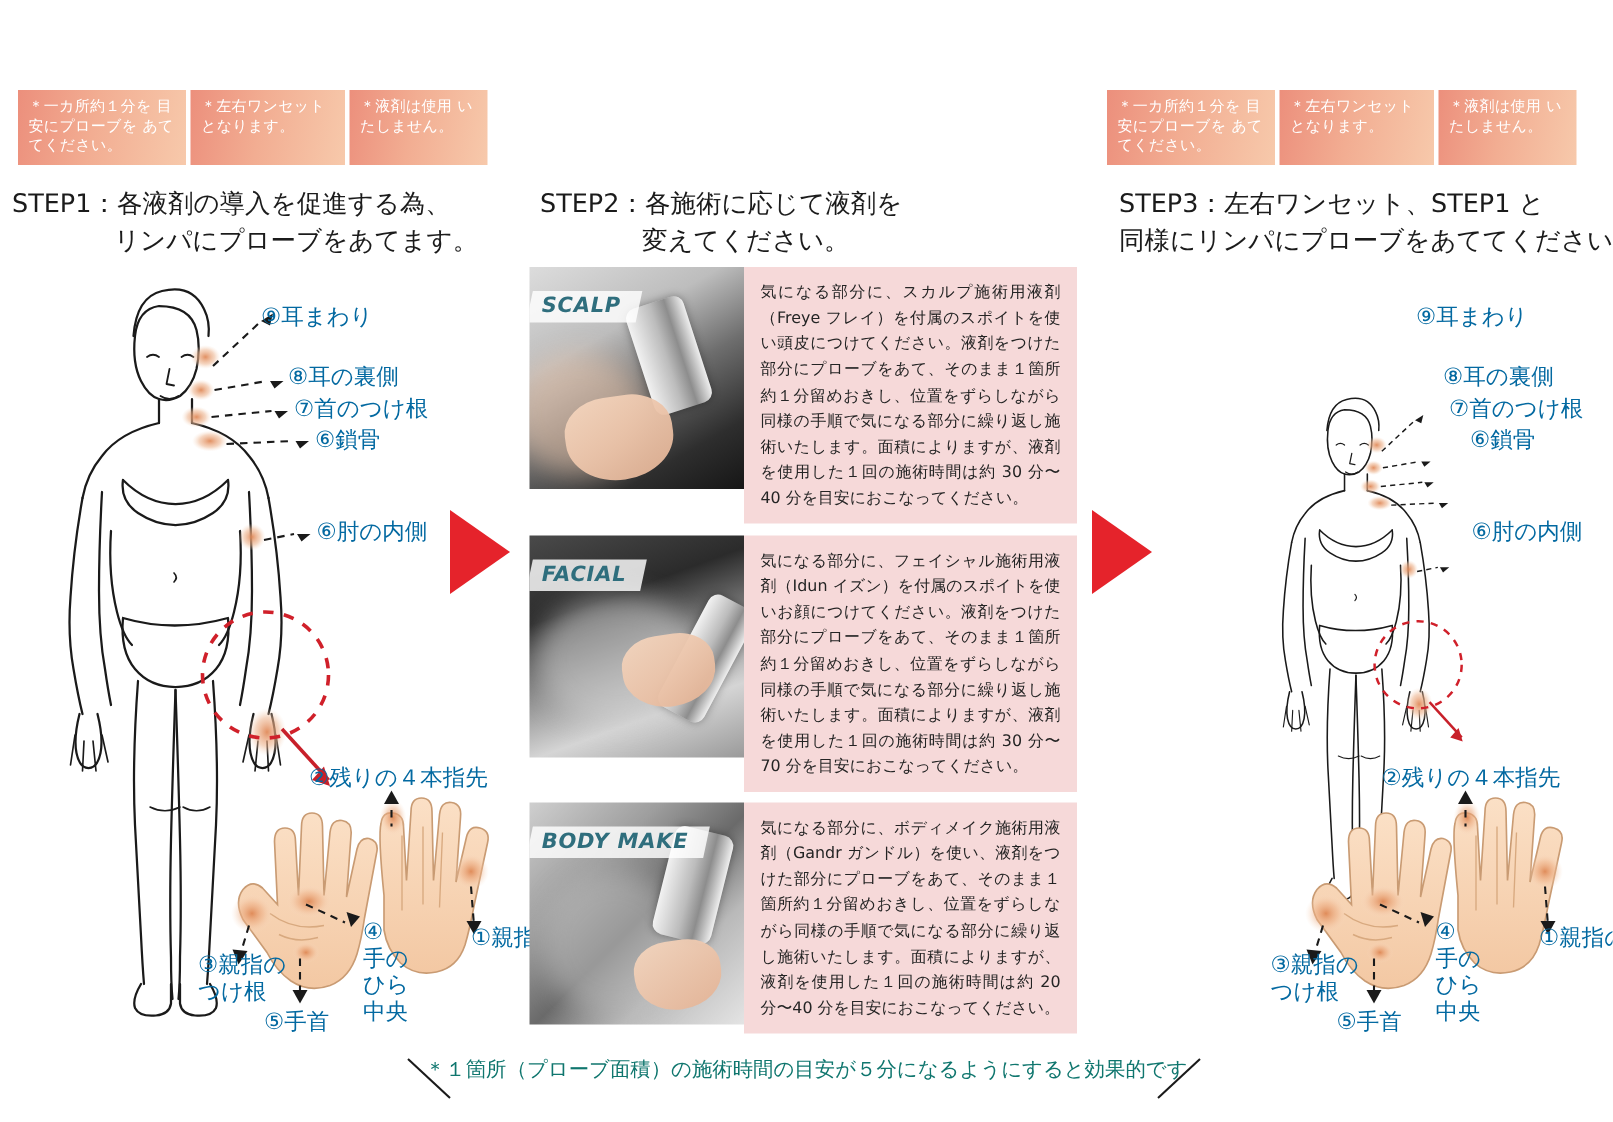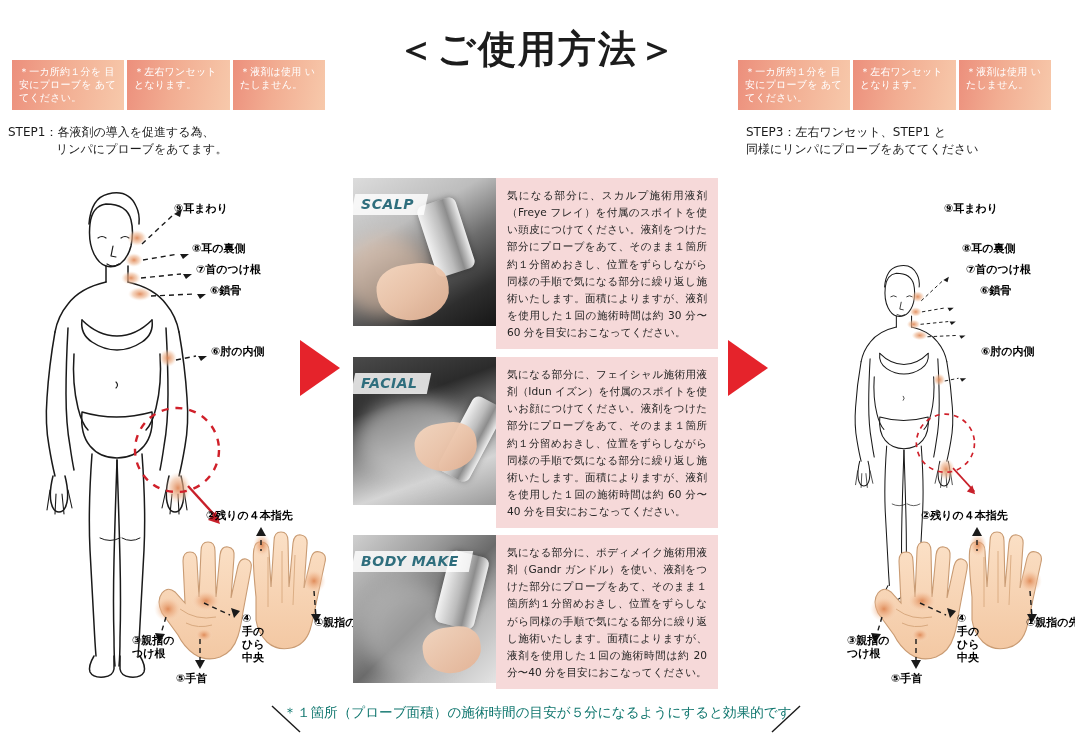--- a/index.html
+++ b/index.html
@@ -34,21 +34,21 @@
   }
   .badge.b1 { width: 112px; }
   .badge.b2 { width: 103px; }
   .badge.b3 { width: 92px; }
   #badges-left  { left: 12px;  top: 60px; }
   #badges-right { left: 738px; top: 60px; }
 
   
   .step-head {
     position: absolute;
-    font-size: 12px;
+    font-size: 17px;
     line-height: 1.45;
     color: #1b1b1b;
     white-space: pre;
   }
   #step1-head { left: 8px;   top: 124px; }
   #step2-head { left: 360px; top: 124px; }
   #step3-head { left: 746px; top: 124px; }
 
   
   .red-arrow {
@@ -128,45 +128,43 @@
 
   
   .figcol { position: absolute; top: 168px; }
   #figcol-left  { left: 10px;  width: 340px; height: 540px; }
   #figcol-right { left: 840px; width: 235px; height: 540px; }
 
   .body-svg { position:absolute; left:0; top:0; }
 
   .lbl {
     position: absolute;
-    font-size: 11px;
-    color: #000000;
+    font-size: 15px;
+    color: #0369a1;
     white-space: pre;
     line-height: 1.18;
-    font-weight: bold;
   }
 
   
   .handsblock { position: absolute; }
   #hands-left  { left: 128px; top: 505px; width: 230px; height: 200px; }
   #hands-right { left: 843px; top: 505px; width: 232px; height: 200px; }
 
   
   #bottom-note {
     position: absolute; left: 0; top: 704px; width: 1075px;
     text-align: center; font-size: 13.6px; color: #0f766e;
   }
   .note-rule { position:absolute; top:706px; }
 </style>
 </head>
 <body>
 
 <div class="page">
 
-  <div id="page-title">＜ご使用方法＞</div>
 
   <div class="badge-strip" id="badges-left">
     <div class="badge b1">＊一カ所約１分を
 目安にプローブを
 あててください。</div>
     <div class="badge b2">＊左右ワンセット
 となります。</div>
     <div class="badge b3">＊液剤は使用
 いたしません。</div>
   </div>
@@ -176,20 +174,22 @@
 目安にプローブを
 あててください。</div>
     <div class="badge b2">＊左右ワンセット
 となります。</div>
     <div class="badge b3">＊液剤は使用
 いたしません。</div>
   </div>
 
   <div class="step-head" id="step1-head">STEP1：各液剤の導入を促進する為、
 　　　　リンパにプローブをあてます。</div>
+  <div class="step-head" id="step2-head">STEP2：各施術に応じて液剤を
+　　　　変えてください。</div>
   <div class="step-head" id="step3-head">STEP3：左右ワンセット、STEP1 と
 同様にリンパにプローブをあててください</div>
 
   <div class="red-arrow" id="arrow-1"></div>
   <div class="red-arrow" id="arrow-2"></div>
 
   <div class="figcol" id="figcol-left">
     <svg class="body-svg" width="340" height="520" viewBox="0 0 340 520">
       <defs>
         <radialGradient id="hotL" cx="50%" cy="50%" r="50%">
@@ -338,30 +338,30 @@
 中央</div>
     <div class="lbl" style="left:48px;  top:168px;">⑤手首</div>
   </div>
 
   <div class="tcard" id="card-scalp">
     <div class="photo scalp">
       <div class="probe"></div>
       <div class="hand"></div>
       <div class="photo-tag"><span>SCALP</span></div>
     </div>
-    <div class="tbody">気になる部分に、スカルプ施術用液剤（Freye フレイ）を付属のスポイトを使い頭皮につけてください。液剤をつけた部分にプローブをあて、そのまま１箇所約１分留めおきし、位置をずらしながら同様の手順で気になる部分に繰り返し施術いたします。面積によりますが、液剤を使用した１回の施術時間は約 30 分〜60 分を目安におこなってください。</div>
+    <div class="tbody">気になる部分に、スカルプ施術用液剤（Freye フレイ）を付属のスポイトを使い頭皮につけてください。液剤をつけた部分にプローブをあて、そのまま１箇所約１分留めおきし、位置をずらしながら同様の手順で気になる部分に繰り返し施術いたします。面積によりますが、液剤を使用した１回の施術時間は約 30 分〜40 分を目安におこなってください。</div>
   </div>
 
   <div class="tcard" id="card-facial">
     <div class="photo facial">
       <div class="probe"></div>
       <div class="hand"></div>
       <div class="photo-tag"><span>FACIAL</span></div>
     </div>
-    <div class="tbody">気になる部分に、フェイシャル施術用液剤（Idun イズン）を付属のスポイトを使いお顔につけてください。液剤をつけた部分にプローブをあて、そのまま１箇所約１分留めおきし、位置をずらしながら同様の手順で気になる部分に繰り返し施術いたします。面積によりますが、液剤を使用した１回の施術時間は約 60 分〜40 分を目安におこなってください。</div>
+    <div class="tbody">気になる部分に、フェイシャル施術用液剤（Idun イズン）を付属のスポイトを使いお顔につけてください。液剤をつけた部分にプローブをあて、そのまま１箇所約１分留めおきし、位置をずらしながら同様の手順で気になる部分に繰り返し施術いたします。面積によりますが、液剤を使用した１回の施術時間は約 30 分〜70 分を目安におこなってください。</div>
   </div>
 
   <div class="tcard" id="card-body">
     <div class="photo bodymake">
       <div class="probe"></div>
       <div class="hand"></div>
       <div class="photo-tag"><span>BODY MAKE</span></div>
     </div>
     <div class="tbody">気になる部分に、ボディメイク施術用液剤（Gandr ガンドル）を使い、液剤をつけた部分にプローブをあて、そのまま１箇所約１分留めおきし、位置をずらしながら同様の手順で気になる部分に繰り返し施術いたします。面積によりますが、液剤を使用した１回の施術時間は約 20 分〜40 分を目安におこなってください。</div>
   </div>

